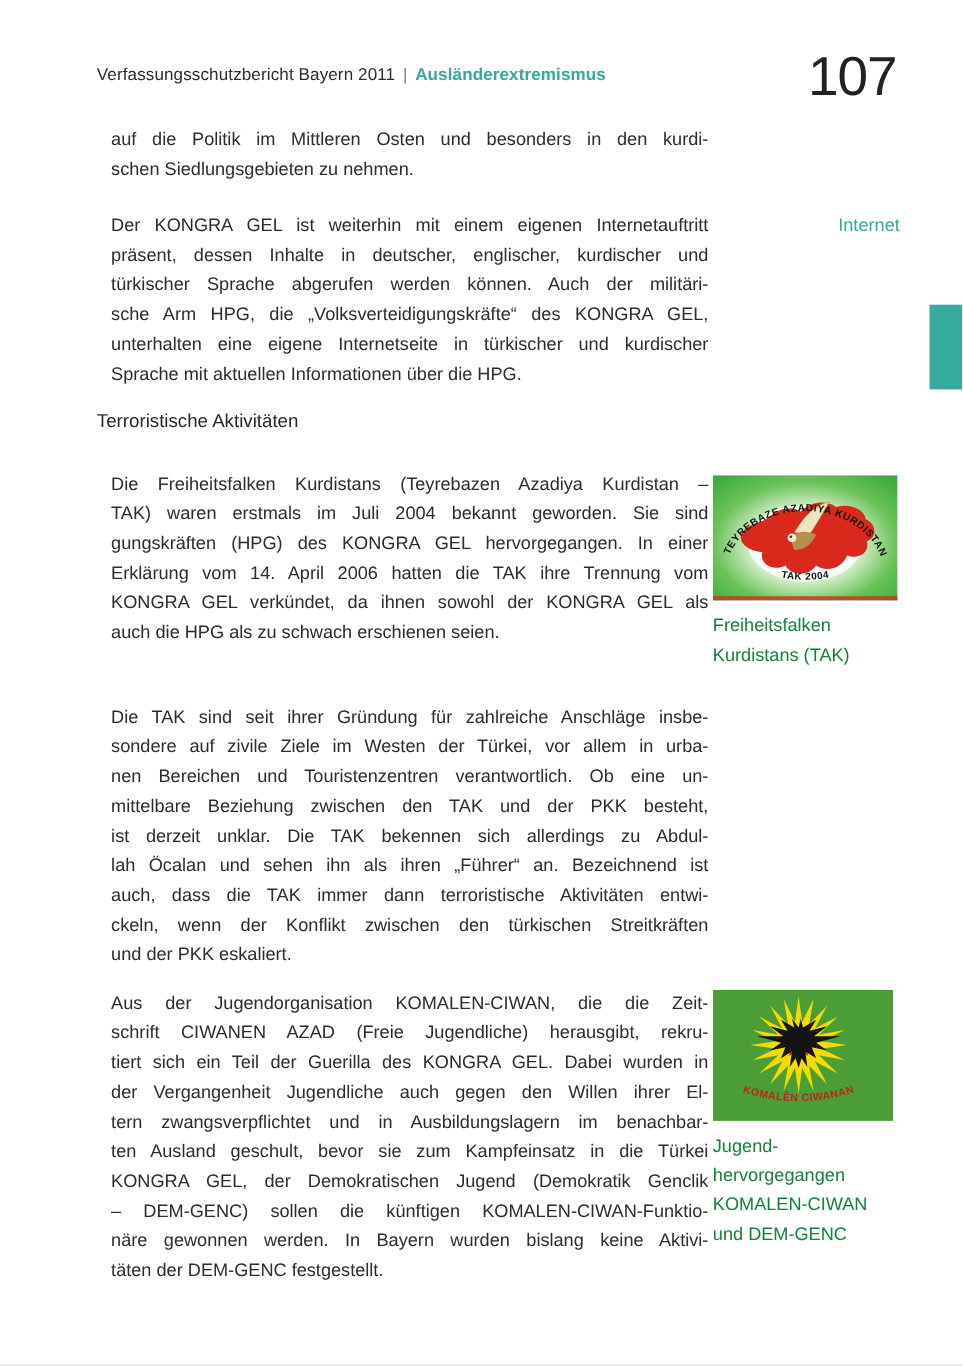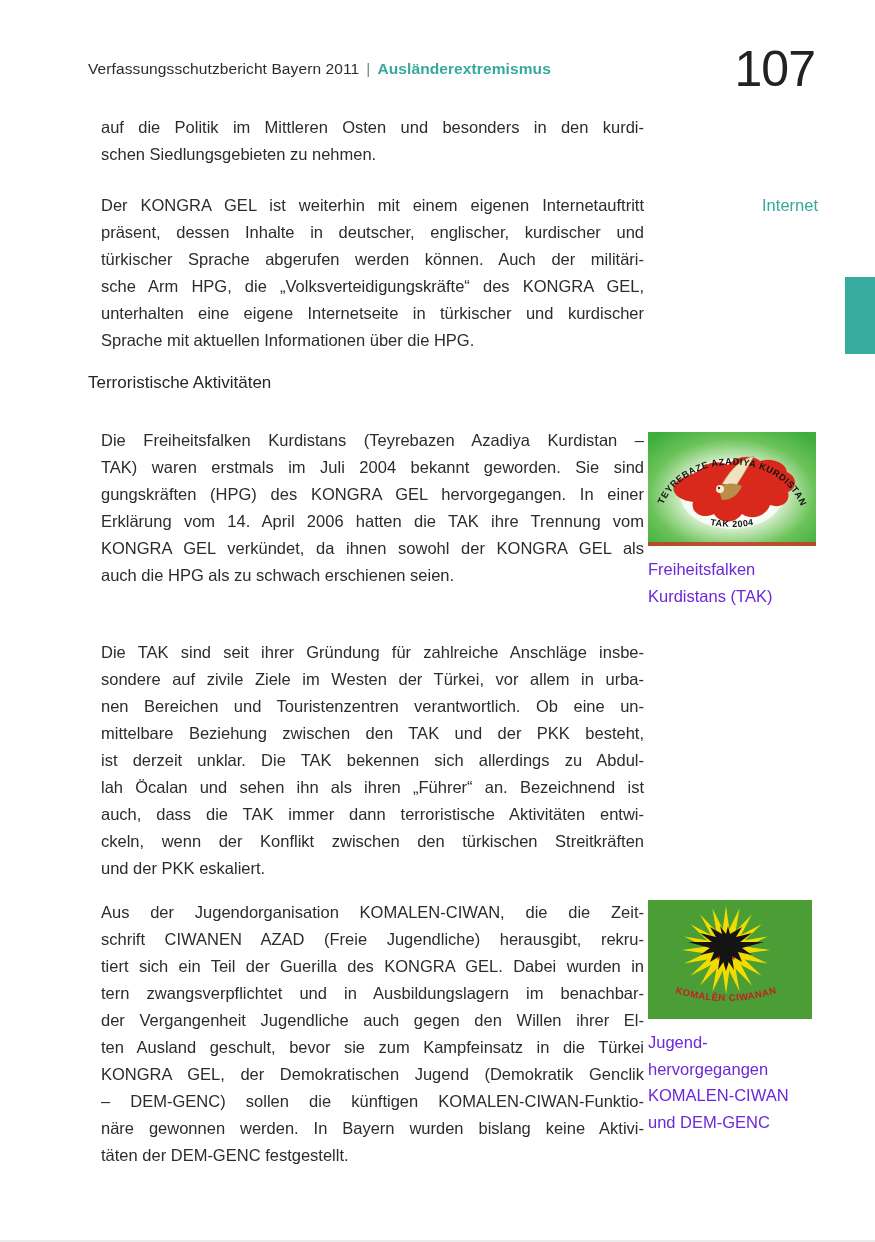--- a/index.html
+++ b/index.html
@@ -27,21 +27,21 @@
   .para .tline.last { text-align-last: left; }
   .heading {
     position: absolute; left: 88px; top: 373px; width: 543px;
     font-size: 17px; font-weight: normal; color: #262626;
   }
   
   .mnote {
     position: absolute; left: 648px; width: 170px;
     font-size: 16.5px; line-height: 27px; color: #35a99b; text-align: right;
   }
-  .mcap { position: absolute; left: 648px; width: 175px; font-size: 16.5px; color: #6d28d9; }
+  .mcap { position: absolute; left: 648px; width: 175px; font-size: 16.5px; color: #15803d; }
   .mcap .tline { line-height: 26.5px; text-align: left; text-align-last: left; }
   .figure { position: absolute; left: 648px; margin: 0; padding: 0; line-height: 0; }
   .figure svg { display: block; }
   
   .edge-tab { position: absolute; right: 0; top: 277px; width: 30px; height: 77px; background: #36ab9e; }
 </style>
 </head>
 <body>
 
 <div class="page">
@@ -80,22 +80,22 @@
       <div class="tline">ist derzeit unklar. Die TAK bekennen sich allerdings zu Abdul-</div>
       <div class="tline">lah Öcalan und sehen ihn als ihren „Führer“ an. Bezeichnend ist</div>
       <div class="tline">auch, dass die TAK immer dann terroristische Aktivitäten entwi-</div>
       <div class="tline">ckeln, wenn der Konflikt zwischen den türkischen Streitkräften</div>
       <div class="tline last">und der PKK eskaliert.</div>
     </div>
   <div class="para" style="top:899px">
       <div class="tline">Aus der Jugendorganisation KOMALEN-CIWAN, die die Zeit-</div>
       <div class="tline">schrift CIWANEN AZAD (Freie Jugendliche) herausgibt, rekru-</div>
       <div class="tline">tiert sich ein Teil der Guerilla des KONGRA GEL. Dabei wurden in</div>
+      <div class="tline">der Vergangenheit Jugendliche auch gegen den Willen ihrer El-</div>
       <div class="tline">tern zwangsverpflichtet und in Ausbildungslagern im benachbar-</div>
-      <div class="tline">der Vergangenheit Jugendliche auch gegen den Willen ihrer El-</div>
       <div class="tline">ten Ausland geschult, bevor sie zum Kampfeinsatz in die Türkei</div>
       <div class="tline">KONGRA GEL, der Demokratischen Jugend (Demokratik Genclik</div>
       <div class="tline">– DEM-GENC) sollen die künftigen KOMALEN-CIWAN-Funktio-</div>
       <div class="tline">näre gewonnen werden. In Bayern wurden bislang keine Aktivi-</div>
       <div class="tline last">täten der DEM-GENC festgestellt.</div>
     </div>
 
   <div class="mnote" style="top:192px">Internet</div>
 
   <figure class="figure" style="top:432px">

